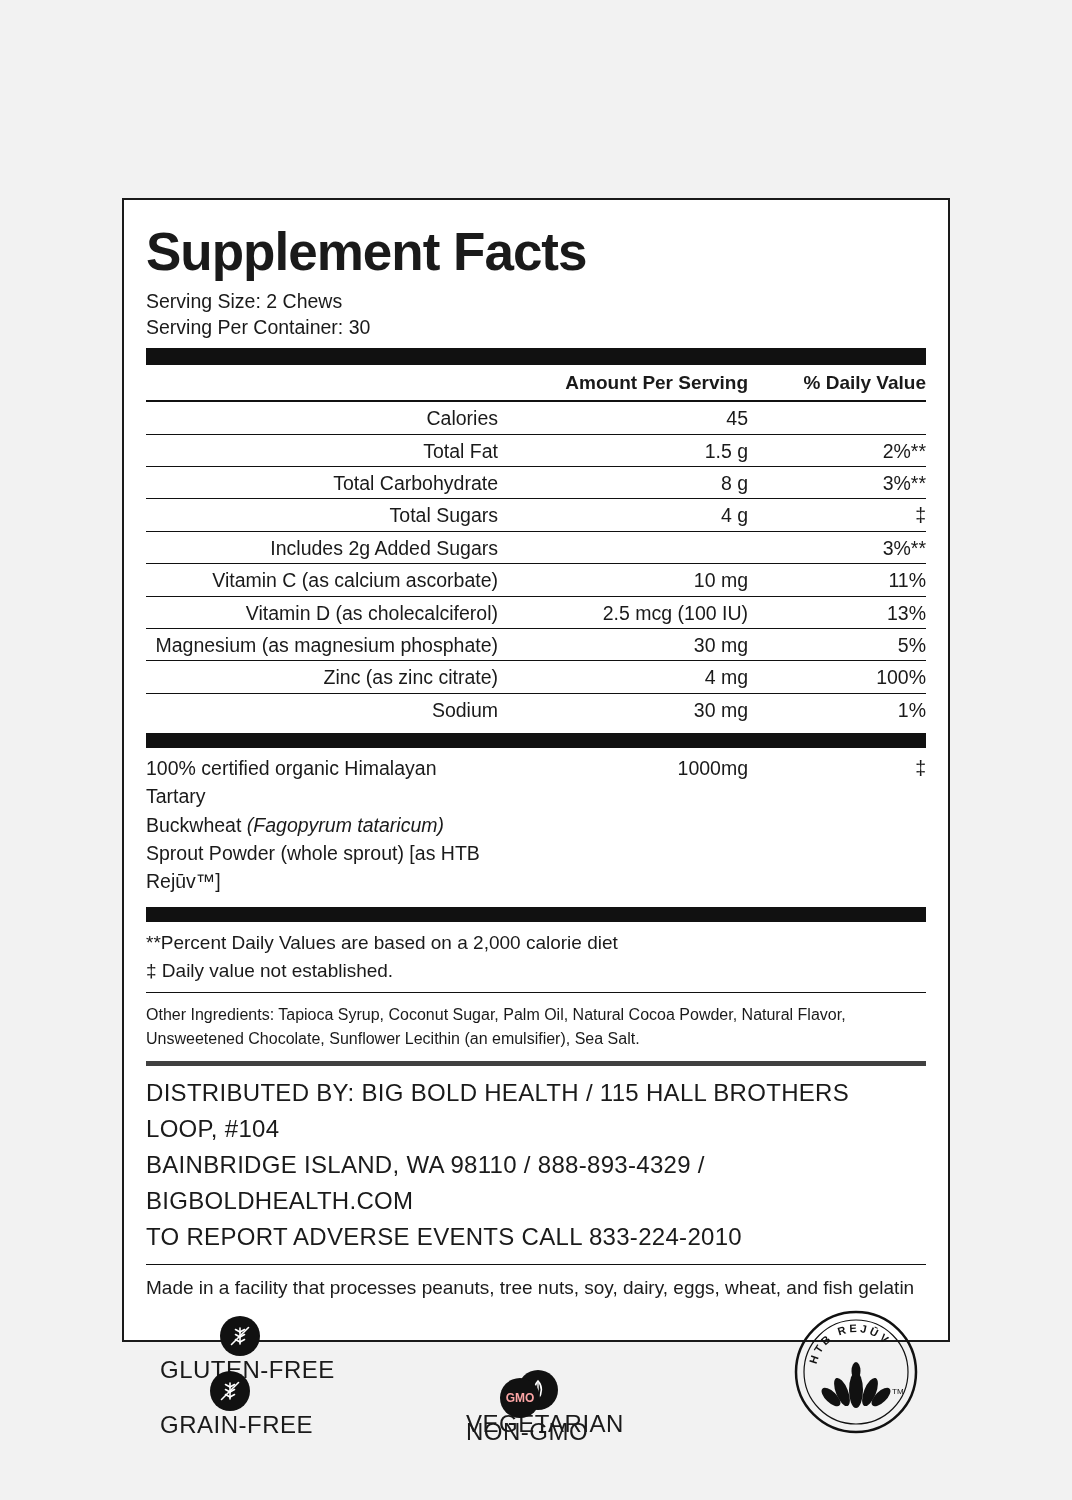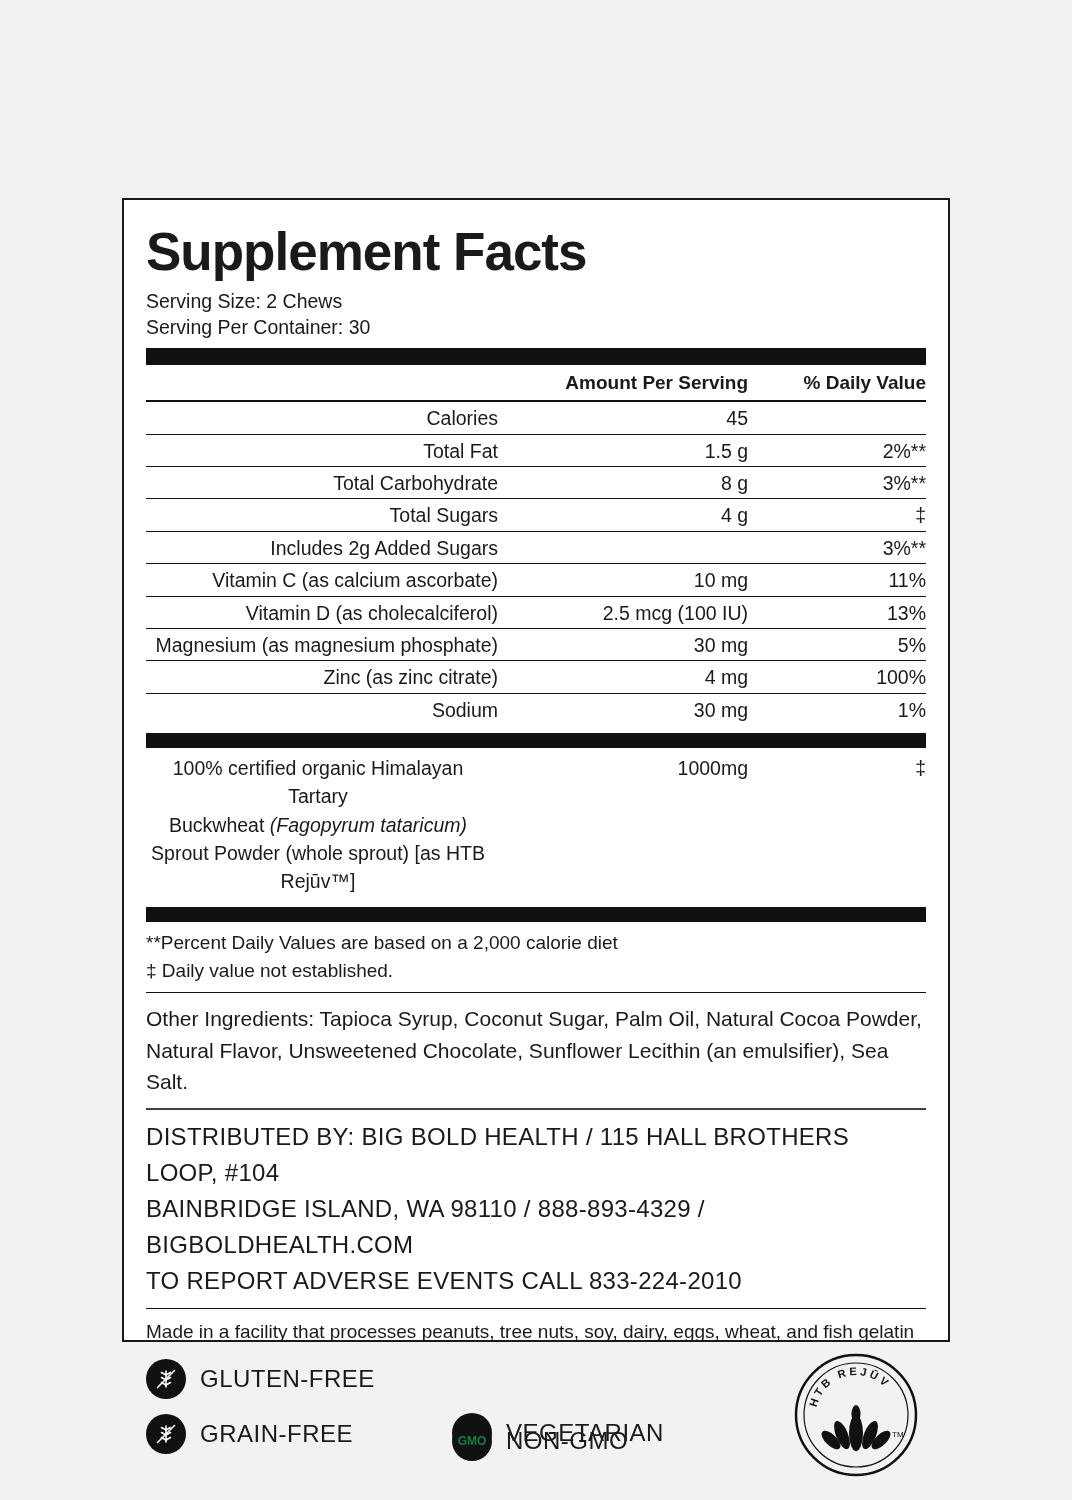--- a/index.html
+++ b/index.html
@@ -78,35 +78,35 @@
     text-align: right;
   }
   .indent1 { padding-left: 18px; }
   .indent2 { padding-left: 36px; }
   .botanical {
     display: flex;
     font-size: 19.5px;
     line-height: 1.45;
     padding: 6px 0 4px 0;
   }
-  .botanical .name { flex: 1; padding-right: 8px; text-align: center; }
+  .botanical .name { flex: 1; padding-right: 8px; }
   .botanical .amt { width: 250px; text-align: right; }
   .botanical .dv { width: 178px; text-align: right; }
   .italic { font-style: italic; }
   .footnotes {
     font-size: 19px;
     line-height: 1.45;
     padding: 7px 0 8px 0;
     border-bottom: 1px solid #111;
   }
   .other-ing {
-    font-size: 21px;
+    font-size: 16px;
     line-height: 1.5;
     padding: 10px 0 10px 0;
-    border-bottom: 2px solid #404040;
+    border-bottom: 5px solid #404040;
   }
   .distrib {
     font-size: 24px;
     line-height: 1.5;
     letter-spacing: 0.3px;
     padding: 9px 0 9px 0;
     border-bottom: 1px solid #111;
   }
   .facility {
     font-size: 19px;
@@ -115,27 +115,28 @@
   }
   .badges {
     position: relative;
     margin-top: 10px;
     height: 130px;
   }
   .badge {
     position: absolute;
     display: flex;
     align-items: center;
+    flex-direction: column;
   }
   .badge .circle {
     width: 40px;
     height: 40px;
     border-radius: 50%;
     background: #111;
-    color: #15803d;
+    color: #fca5a5;
     display: flex;
     align-items: center;
     justify-content: center;
     font-size: 13px;
     font-weight: bold;
     flex: none;
   }
   .badge .blabel {
     margin-left: 14px;
     font-size: 24px;

